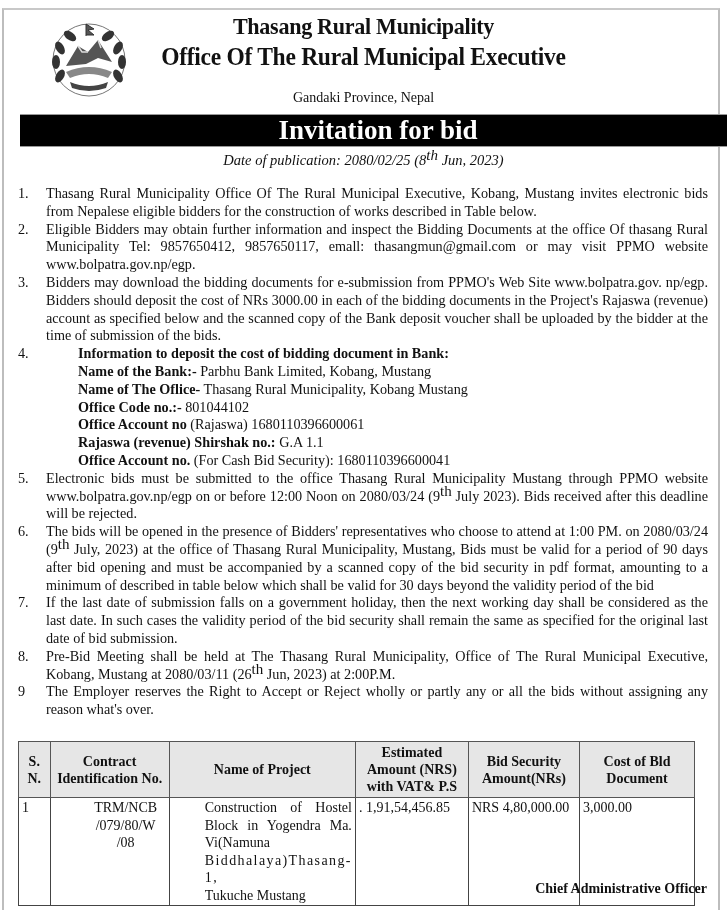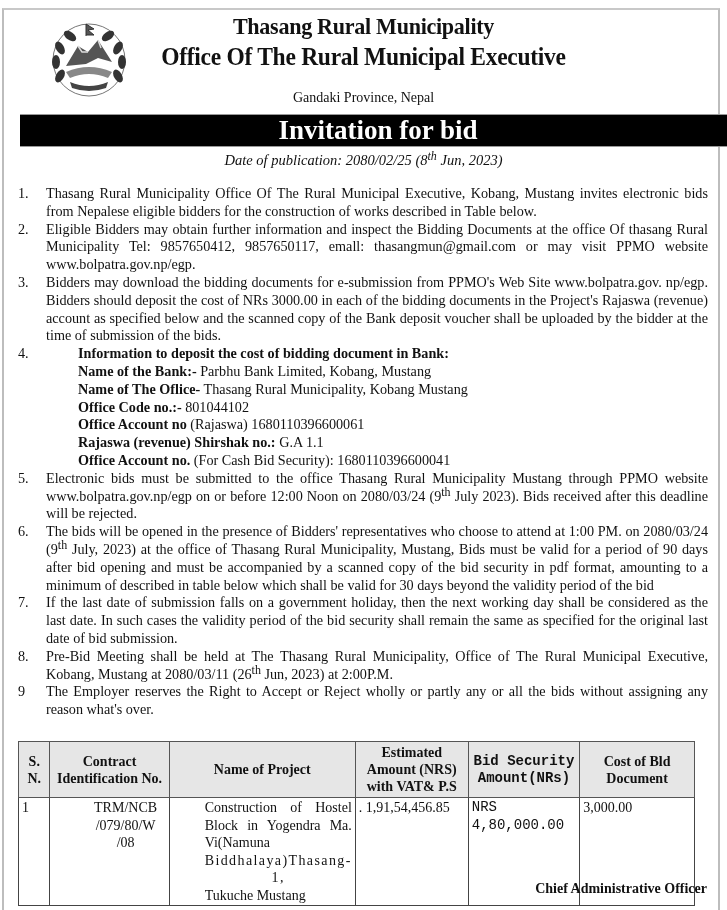--- a/index.html
+++ b/index.html
@@ -12,40 +12,40 @@
   .h-line1 { position: absolute; left: 0; width: 727px; top: 14px; text-align: center;
              font-weight: bold; font-size: 23px; letter-spacing: -0.3px; transform: scaleX(0.96); }
   .h-line2 { position: absolute; left: 0; width: 727px; top: 43px; text-align: center;
              font-weight: bold; font-size: 24.5px; letter-spacing: -0.3px; transform: scaleX(0.96); }
   .h-line3 { position: absolute; left: 0; width: 727px; top: 72px; text-align: center; font-size: 14px; margin-top: 43px; }
   .h-line4 { position: absolute; left: 0; width: 727px; top: 90px; text-align: center; font-size: 14px; }
   .banner { position: absolute; left: 20px; top: 114px; width: 716px; height: 33px; background: #000;
             border-top: 1px solid #999; border-bottom: 1px solid #999; box-sizing: border-box; }
   .banner span { display: block; text-align: center; color: #fff; font-weight: bold; font-size: 27px; line-height: 31px; }
   .pubdate { position: absolute; left: 0; width: 727px; top: 152px; text-align: center; font-style: italic; font-size: 14.5px; }
-  sup { font-size: 12px; vertical-align: 5px; line-height: 0; }
+  sup { font-size: 15px; vertical-align: 5px; line-height: 0; }
 
   .items { position: absolute; left: 18px; top: 185px; width: 690px; font-size: 14.2px; line-height: 17.8px; }
   .item { display: flex; }
   .num { width: 28px; flex: none; }
   .txt { flex: 1; text-align: justify; }
   .line { display: block; margin-left: 32px; }
   b { font-weight: bold; }
 
   table.bids { position: absolute; left: 18px; top: 741px; width: 677px; border-collapse: collapse; font-size: 14px; }
   table.bids th { background: #e6e6e6; font-weight: bold; text-align: center; vertical-align: middle;
                   border: 1px solid #555; padding: 2px 3px; line-height: 17px; font-size: 14px; }
   table.bids td { border: 1px solid #444; vertical-align: top; padding: 1px 3px; line-height: 17.5px; }
   .c-sn { width: 25px; }
   .c-id { width: 113px; text-align: center; }
   .c-name { width: 170px; }
   .c-est { width: 107px; }
-  .c-bid { width: 105px; font-family: Liberation Mono, monospace; }
+  .c-bid { width: 105px; }
   .c-cost { width: 110px; }
-  .spaced { letter-spacing: 1.4px; text-align: center; }
+  .spaced { letter-spacing: 1.4px; }
   .signature { position: absolute; right: 20px; top: 881px; font-weight: bold; font-size: 14px; }
 </style>
 </head>
 <body>
 
 <div class="frame"></div>
 
 <div class="header">
   <svg class="emblem" viewBox="0 0 82 82">
     <circle cx="41" cy="42" r="36" fill="none" stroke="#777" stroke-width="1"></circle>

